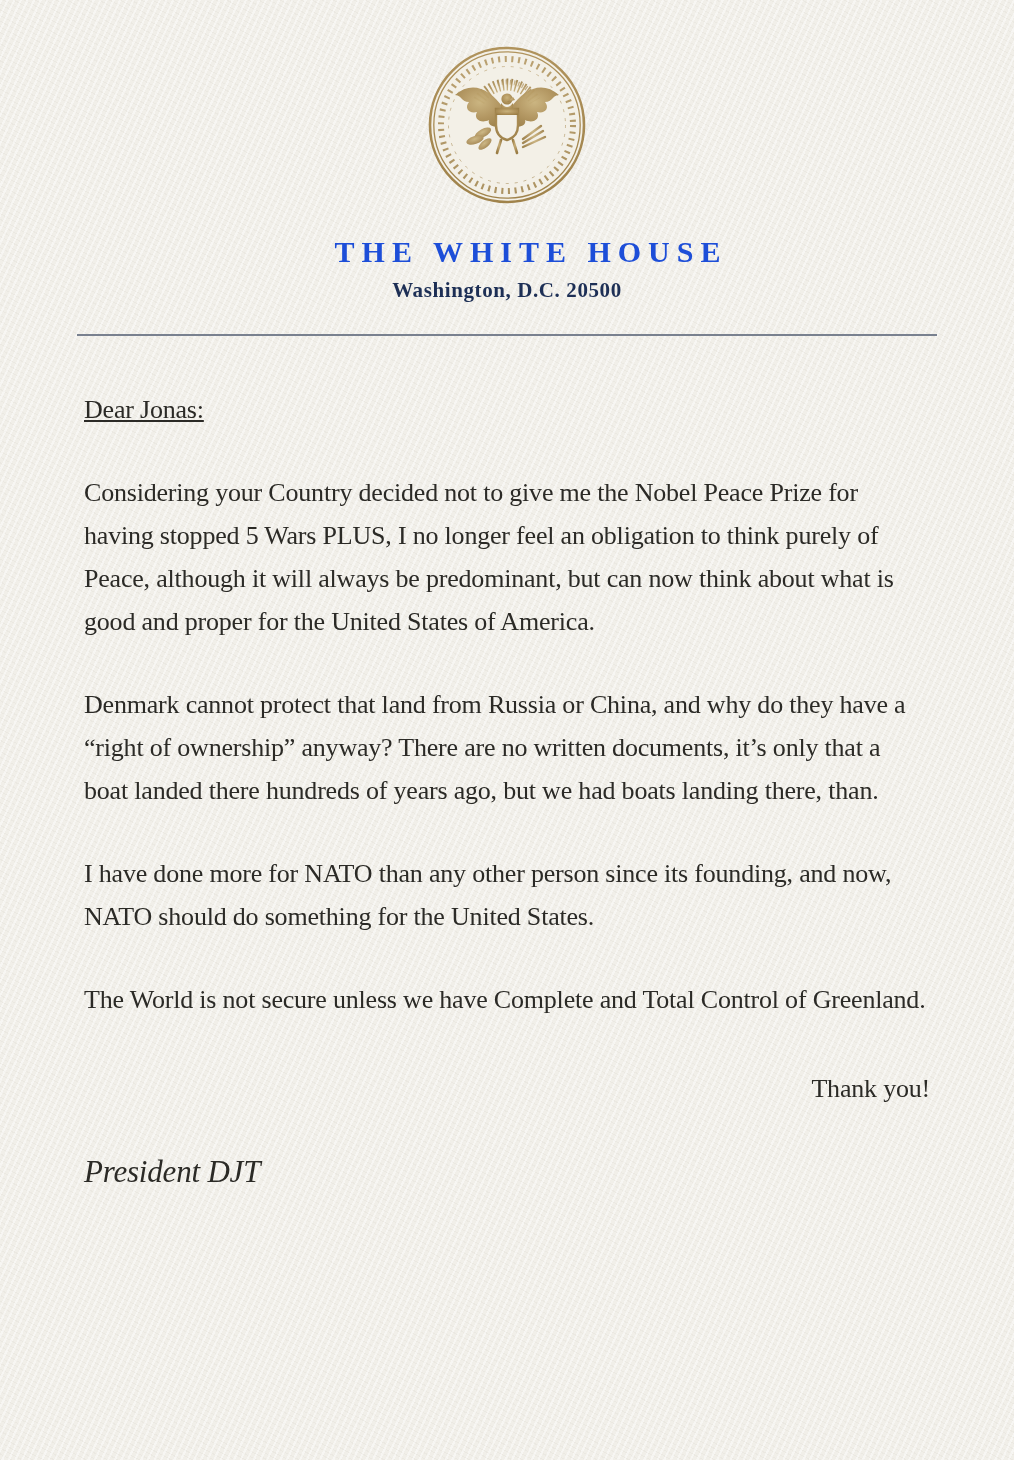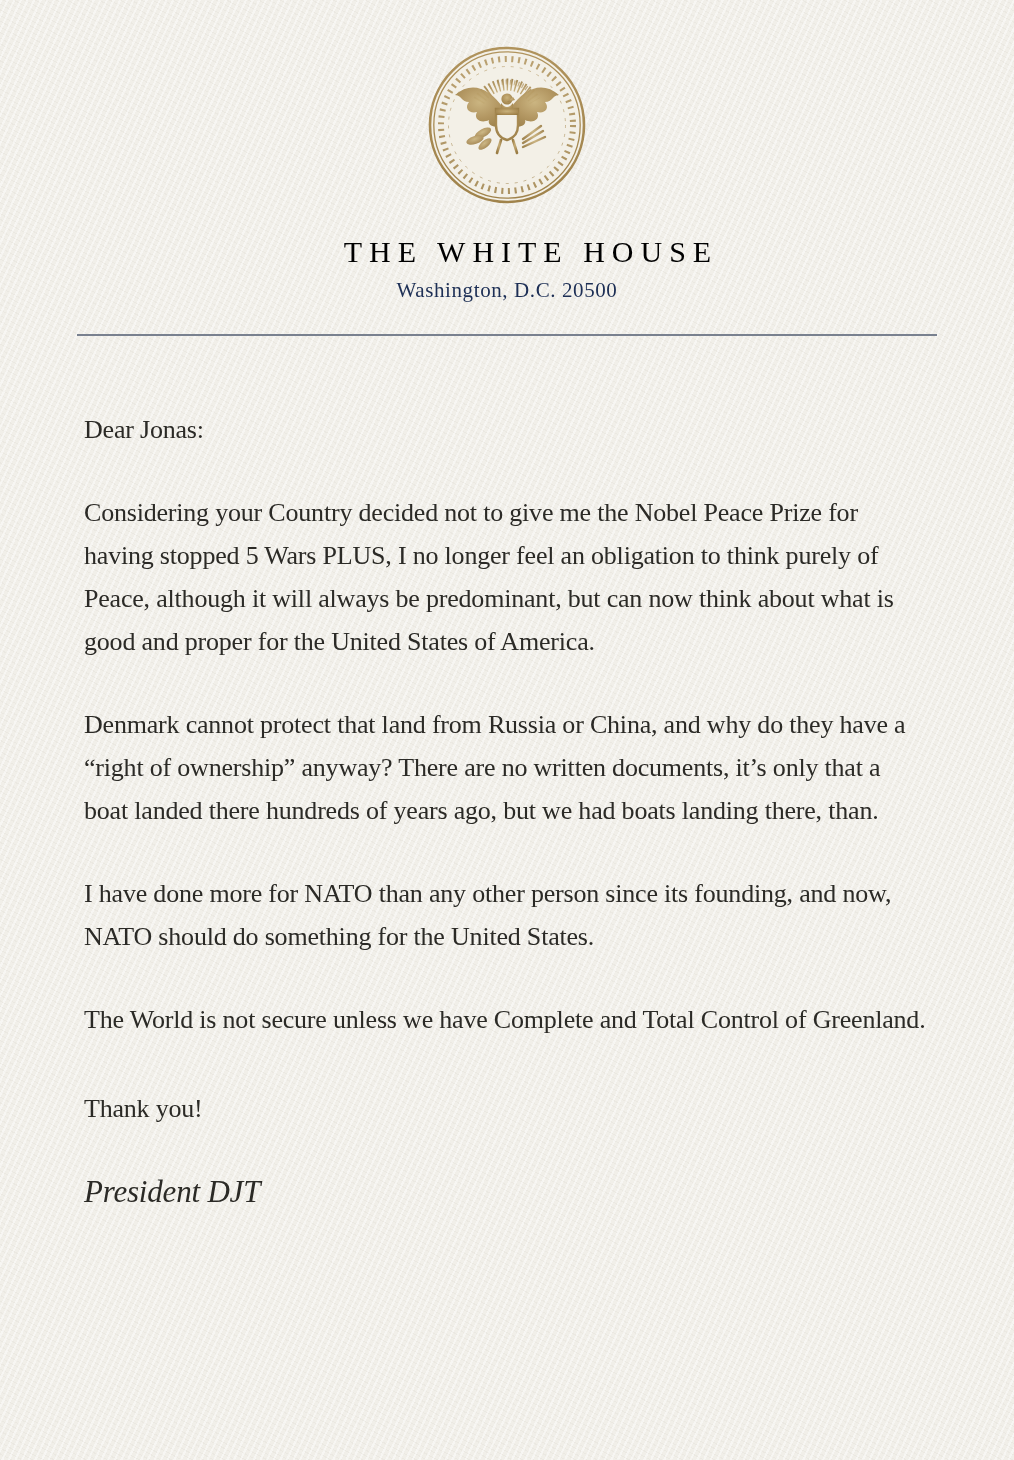--- a/index.html
+++ b/index.html
@@ -28,54 +28,56 @@
   }
   .seal {
     display: block;
     width: 160px;
     height: 160px;
     margin: 0 auto;
   }
   .wh-title {
     margin-top: 30px;
     font-size: 30px;
-    font-weight: normal;
+    font-weight: bold;
     letter-spacing: 7px;
-    color: #000000;
+    color: #1d4ed8;
     margin-left: 48px;
   }
   .wh-sub {
     margin-top: 9px;
     font-size: 21px;
-    font-weight: 400;
+    font-weight: 700;
     letter-spacing: 0.6px;
     color: #1d2f55;
   }
   .rule {
     margin: 31px 77px 0 77px;
     border: none;
     border-top: 2px solid #79818f;
     height: 0;
   }
   .letter-body {
     margin: 0 84px;
     color: #2b2a26;
     font-size: 26px;
     line-height: 43px;
     letter-spacing: -0.2px;
   }
   .salutation {
-    margin: 72px 0 0 0;
+    margin: 52px 0 0 0;
+    text-decoration: underline;
   }
   .para {
     margin: 40px 0 0 0;
     max-width: 868px;
   }
   .closing {
     margin: 46px 0 0 0;
+    text-align: right;
   }
   .signature {
     margin: 42px 0 0 0;
     font-size: 31px;
     line-height: 40px;
     font-style: italic;
   }
 </style>
 </head>
 <body>

